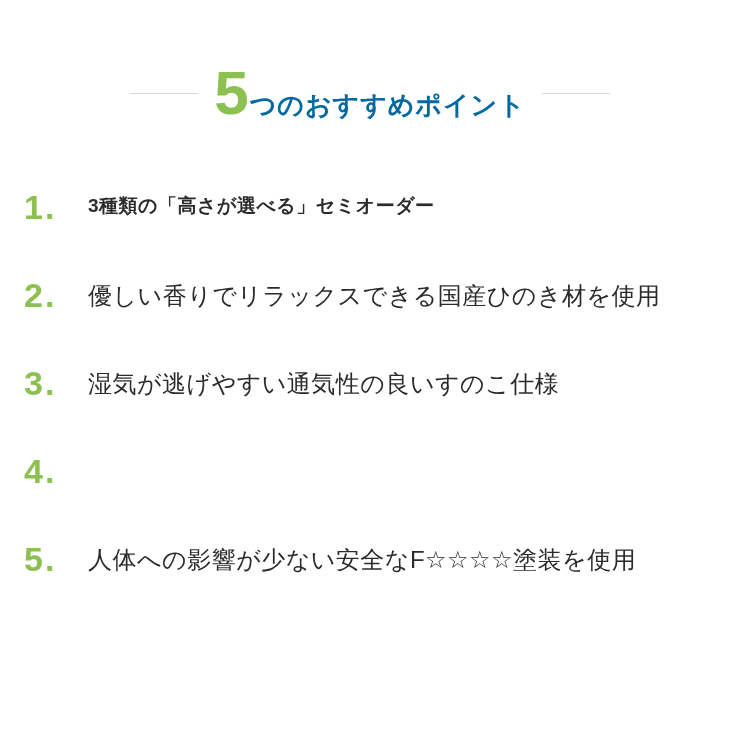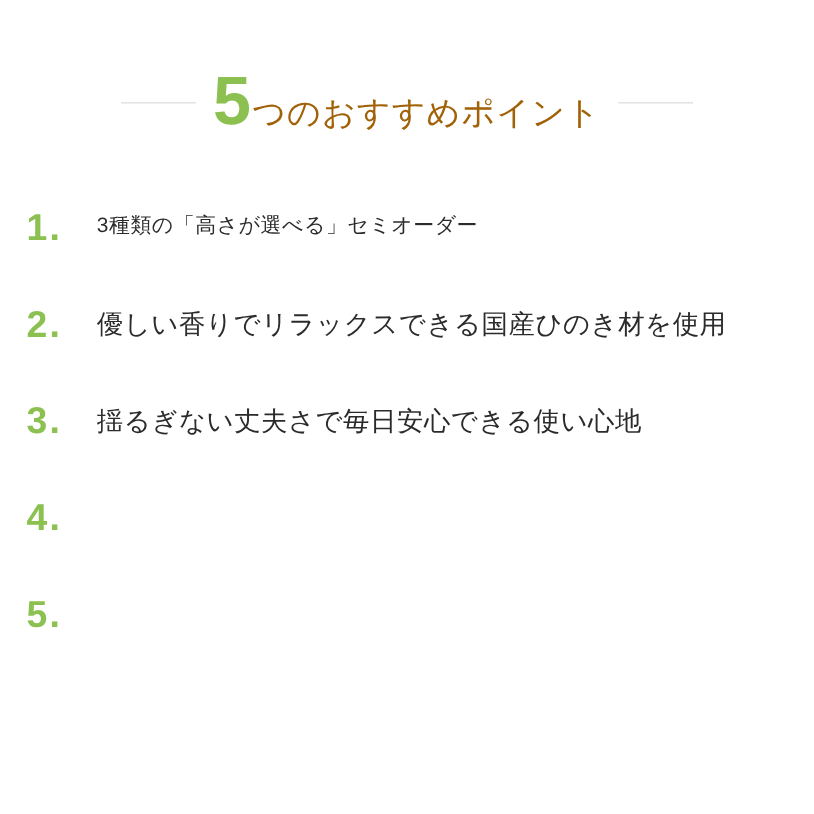--- a/index.html
+++ b/index.html
@@ -45,23 +45,23 @@
     white-space: nowrap;
   }
   .heading-num {
     font-size: 62px;
     font-weight: bold;
     color: #8cc152;
     line-height: 1;
     letter-spacing: -1px;
   }
   .heading-rest {
-    font-size: 30px;
-    font-weight: normal;
-    color: #a16207;
+    font-size: 26px;
+    font-weight: bold;
+    color: #0369a1;
     line-height: 1;
     letter-spacing: 1px;
     margin-left: 2px;
   }
 
   
   .points {
     position: absolute;
     top: 182px;
     left: 24px;
@@ -87,20 +87,21 @@
     flex: 1 1 auto;
     font-size: 24px;
     color: #2b2b2b;
     line-height: 1.3;
     padding-top: 10px;
     letter-spacing: 0.5px;
   }
   .point-row.small .point-text {
     font-size: 19px;
     padding-top: 12px;
+    font-weight: bold;
   }
 </style>
 </head>
 <body>
 
 <div class="page">
 
   <div class="heading">
     <div class="rule rule-left"></div>
     <div class="heading-text">
@@ -117,26 +118,27 @@
       <div class="point-text">3種類の「高さが選べる」セミオーダー</div>
     </div>
 
     <div class="point-row">
       <div class="point-num">2.</div>
       <div class="point-text">優しい香りでリラックスできる国産ひのき材を使用</div>
     </div>
 
     <div class="point-row">
       <div class="point-num">3.</div>
-      <div class="point-text">揺るぎない丈夫さで毎日安心できる使い心地</div>
+      <div class="point-text">湿気が逃げやすい通気性の良いすのこ仕様</div>
     </div>
 
     <div class="point-row">
       <div class="point-num">4.</div>
     </div>
 
     <div class="point-row">
       <div class="point-num">5.</div>
+      <div class="point-text">人体への影響が少ない安全なF☆☆☆☆塗装を使用</div>
     </div>
 
   </div>
 
 </div>
 
 </body></html>

